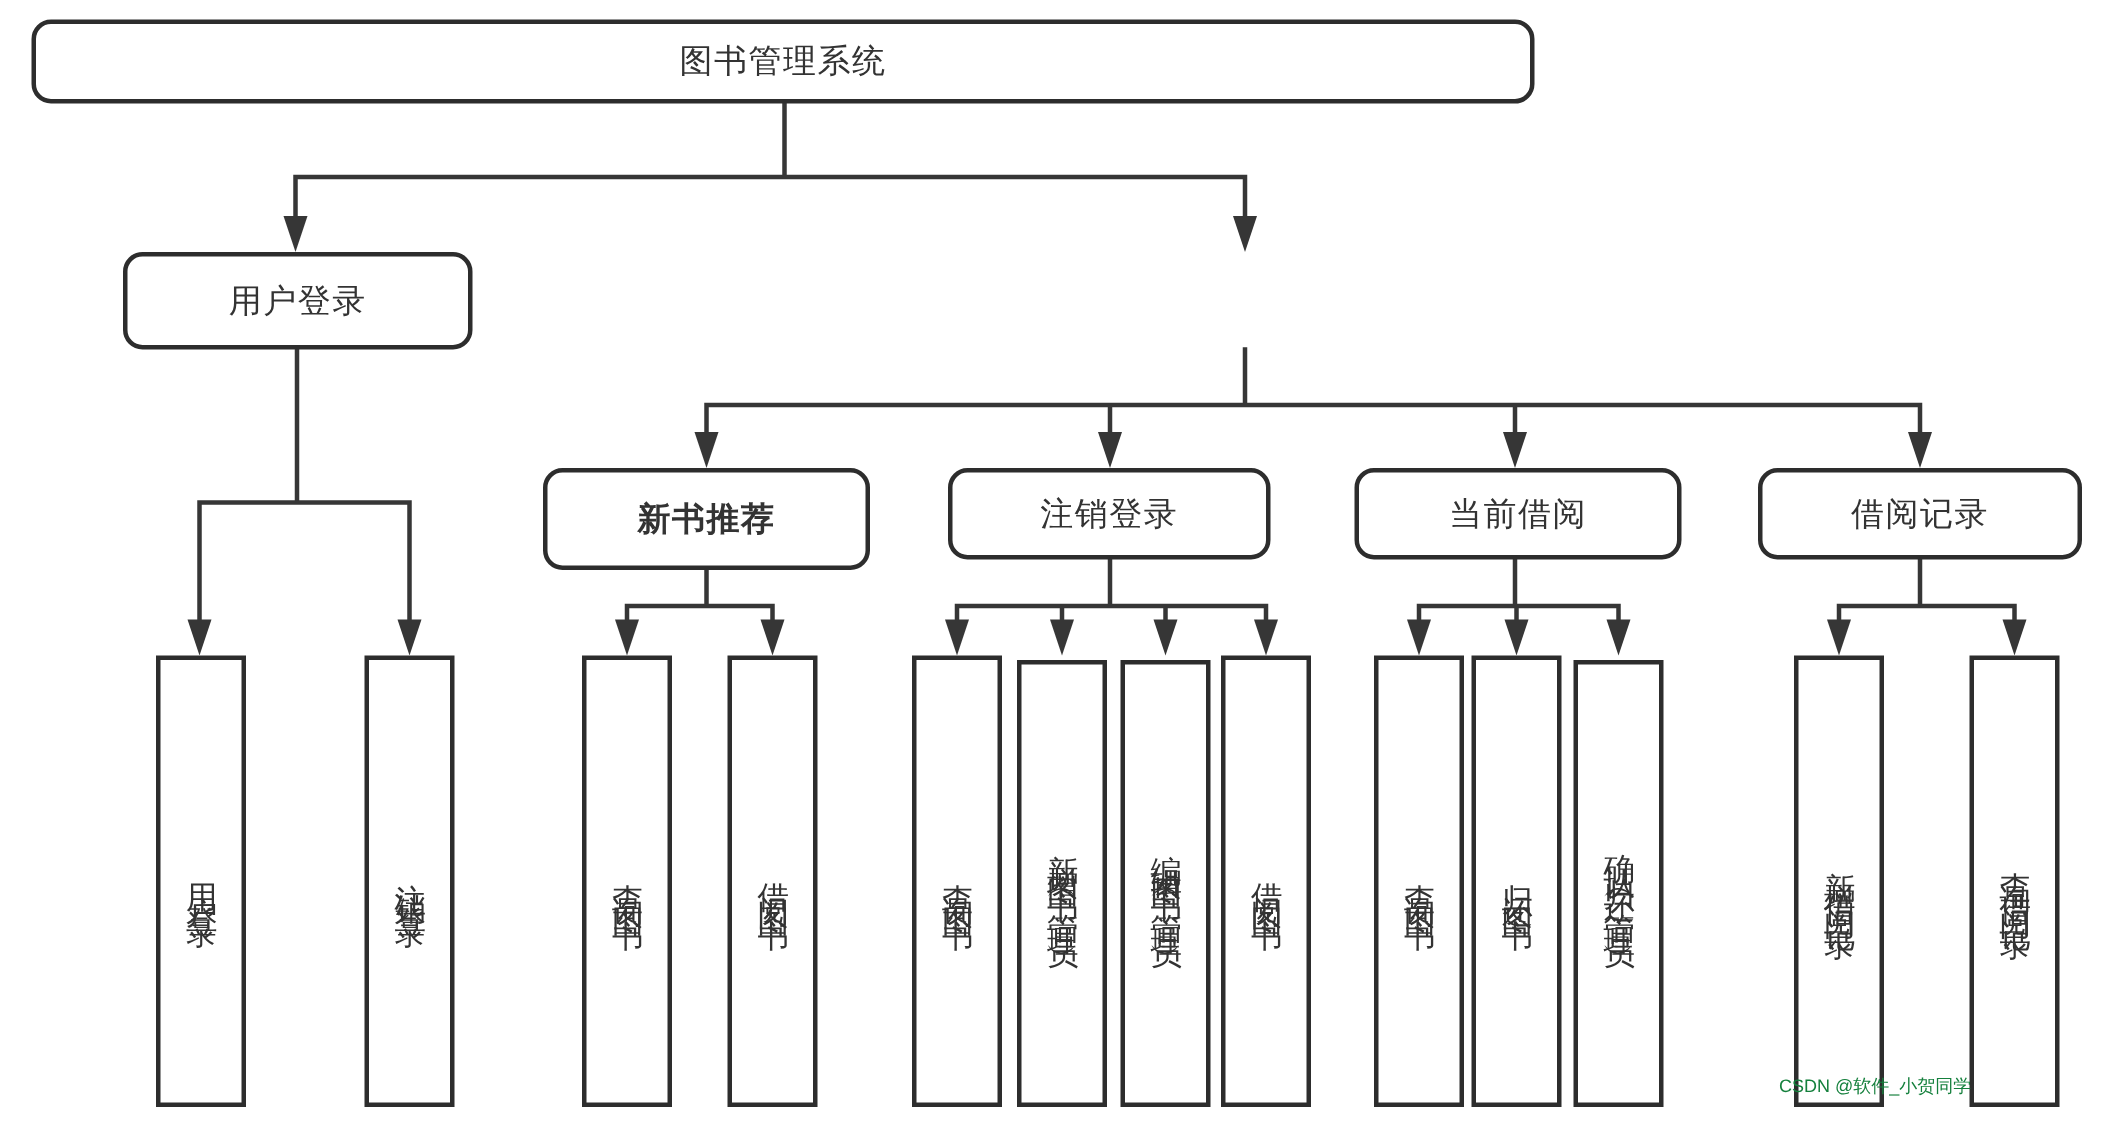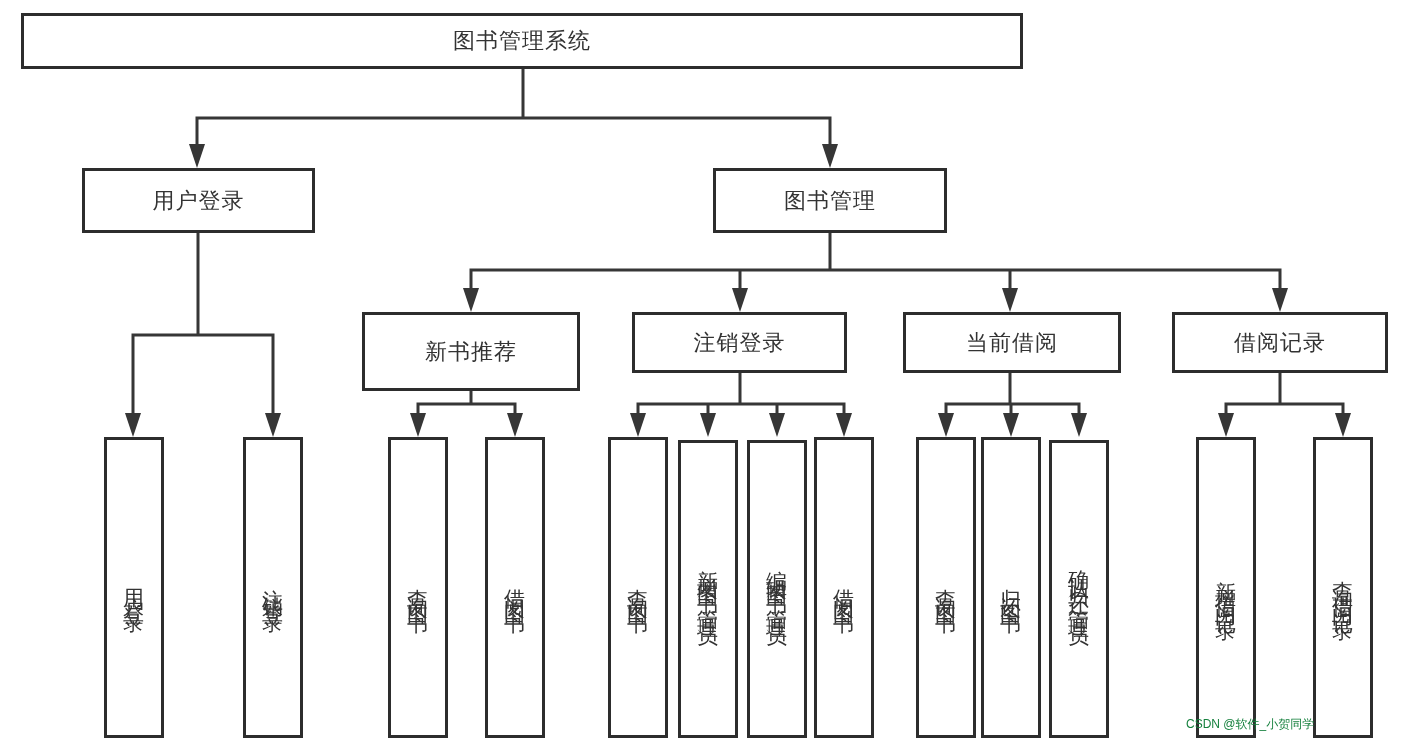--- a/index.html
+++ b/index.html
@@ -31,20 +31,21 @@
     display: flex;
     align-items: center;
     justify-content: center;
     color: #333333;
     z-index: 2;
   }
   .hnode {
     font-size: 22px;
     letter-spacing: 1px;
     white-space: nowrap;
+    border-radius: 13px;
   }
   .leaf {
     writing-mode: vertical-rl;
     font-size: 21px;
     letter-spacing: 8px;
     line-height: 1;
     text-align: center;
   }
   .leaf span { display: inline-block; }
   .watermark {
@@ -102,25 +103,22 @@
     </g>
   </svg>
 
   <div class="node hnode" style="left:21px; top:13px; width:1002px; height:56px;">
     <span>图书管理系统</span>
   </div>
 
   <div class="node hnode" style="left:82px; top:168px; width:233px; height:65px;">
     <span>用户登录</span>
   </div>
-  <div class="node hnode" style="left:713px; top:168px; width:234px; height:65px;">
-    <span>图书管理</span>
-  </div>
 
-  <div class="node hnode" style="left:362px; top:312px; width:218px; height:79px;">
+  <div class="node hnode" style="left:362px; top:312px; width:218px; height:68px;font-weight:bold;">
     <span>新书推荐</span>
   </div>
   <div class="node hnode" style="left:632px; top:312px; width:215px; height:61px;">
     <span>注销登录</span>
   </div>
   <div class="node hnode" style="left:903px; top:312px; width:218px; height:61px;">
     <span>当前借阅</span>
   </div>
   <div class="node hnode" style="left:1172px; top:312px; width:216px; height:61px;">
     <span>借阅记录</span>

